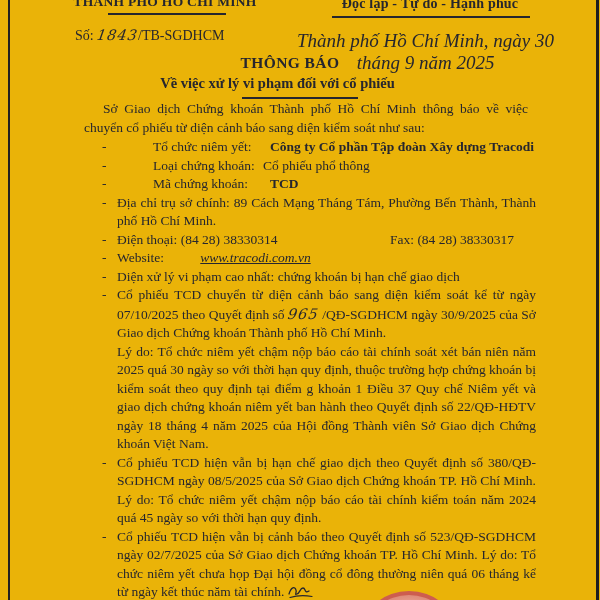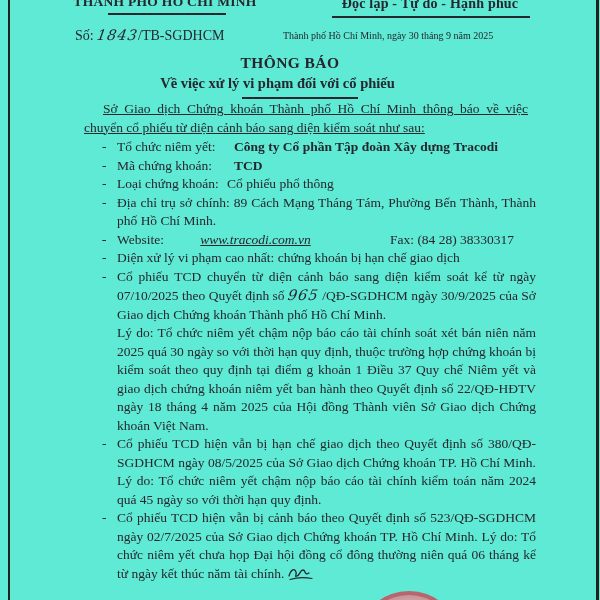--- a/index.html
+++ b/index.html
@@ -3,64 +3,64 @@
 <meta charset="utf-8">
 <style>
   html,body{margin:0;padding:0;}
   body{
     width:600px;height:600px;overflow:hidden;
     background:#e8e8e8;
     font-family:"Liberation Serif","DejaVu Serif",serif;
   }
   .page{
     position:relative;width:600px;height:600px;overflow:hidden;
-    background:#5eead4;color:var(--ink,#26262e);
+    background:#eab308;color:var(--ink,#26262e);
   }
   
   .scan-line{position:absolute;top:0;height:600px;background:#202020;}
   .scan-line.left{left:8px;width:2px;}
   .scan-line.right{left:596px;width:3px;}
 
   
   .org{
     position:absolute;left:55px;top:-6px;width:220px;
     text-align:center;font-weight:bold;font-size:13.5px;letter-spacing:.3px;
   }
   .org-rule{position:absolute;left:108px;top:13px;width:118px;height:1.6px;background:#26262e;}
   .motto{
     position:absolute;left:305px;top:-4px;width:250px;
     text-align:center;font-weight:bold;font-size:14px;letter-spacing:.2px;
   }
   .motto-rule{position:absolute;left:332px;top:16px;width:198px;height:1.6px;background:#26262e;}
   .doc-number{position:absolute;left:75px;top:27px;font-size:14px;}
   .dateline{
-    position:absolute;left:283px;top:30px;width:285px;text-align:left;
-    font-size:10px;
+    position:absolute;left:283px;top:30px;width:285px;text-align:center;
+    font-style:italic;font-size:19px;
   }
   .hand{
     display:inline-block;font-family:"DejaVu Serif",serif;font-style:italic;
     transform:skewX(-9deg);letter-spacing:1px;font-size:14.5px;
   }
 
   
   .title{position:absolute;left:0;top:54px;width:580px;text-align:center;
     font-weight:bold;font-size:15.5px;letter-spacing:.4px;}
   .subtitle{position:absolute;left:0;top:75px;width:555px;text-align:center;
     font-weight:bold;font-size:14.5px;}
   .title-rule{position:absolute;left:50%;top:97px;transform:translateX(-50%);
     width:116px;height:1.8px;background:#26262e;}
 
   
   .content{position:absolute;left:0;top:100px;width:600px;
     font-size:13.5px;line-height:18.5px;}
-  .intro{margin:0 72px 0 84px;text-indent:19px;text-align:justify;text-decoration:underline;}
+  .intro{margin:0 72px 0 84px;text-indent:19px;text-align:justify;}
   ul.items{list-style:none;margin:1px 64px 0 100px;padding:0;}
   ul.items>li{position:relative;padding-left:17px;text-align:justify;margin:0;}
   ul.items>li::before{content:"-";position:absolute;left:2px;top:0;}
-  .tab-lbl{display:inline-block;width:110px;}
+  .tab-lbl{display:inline-block;width:110px;margin-left:36px;}
   .bold{font-weight:bold;margin-left:7px;}
   li.phone-row{padding-right:0;}
   .fax{position:absolute;left:290px;top:0;white-space:nowrap;}
   .weblink{font-style:italic;text-decoration:underline;margin-left:33px;}
   .block{display:block;text-align:justify;}
 
   
   .flourish{display:inline-block;vertical-align:-3px;margin-left:2px;}
 
   
@@ -94,27 +94,27 @@
   <div class="subtitle">Về việc xử lý vi phạm đối với cổ phiếu</div>
   <div class="title-rule"></div>
 
   <div class="content">
     <p class="intro">Sở Giao dịch Chứng khoán Thành phố Hồ Chí Minh thông báo về việc chuyển cổ phiếu từ diện cảnh báo sang diện kiểm soát như sau:</p>
 
     <ul class="items">
 
       <li><span class="tab-lbl">Tổ chức niêm yết:</span><span class="bold">Công ty Cổ phần Tập đoàn Xây dựng Tracodi</span></li>
 
+      <li><span class="tab-lbl">Loại chứng khoán:</span><span>Cổ phiếu phổ thông</span></li>
+
       <li><span class="tab-lbl">Mã chứng khoán:</span><span class="bold">TCD</span></li>
-
-      <li><span class="tab-lbl">Loại chứng khoán:</span><span>Cổ phiếu phổ thông</span></li>
 
       <li><span>Địa chỉ trụ sở chính: 89 Cách Mạng Tháng Tám, Phường Bến Thành, Thành phố Hồ Chí Minh.</span></li>
 
-      <li class="phone-row"><span class="fax">Fax: (84 28) 38330317</span></li>
+      <li class="phone-row"><span>Điện thoại: (84 28) 38330314</span><span class="fax">Fax: (84 28) 38330317</span></li>
 
       <li><span>Website: </span><span class="weblink">www.tracodi.com.vn</span></li>
 
       <li><span>Diện xử lý vi phạm cao nhất: chứng khoán bị hạn chế giao dịch</span></li>
 
       <li><span>Cổ phiếu TCD chuyển từ diện cảnh báo sang diện kiểm soát kể từ ngày 07/10/2025 theo Quyết định số </span><span class="hand">965</span><span> /QĐ-SGDHCM ngày 30/9/2025 của Sở Giao dịch Chứng khoán Thành phố Hồ Chí Minh.</span><span class="block">Lý do: Tổ chức niêm yết chậm nộp báo cáo tài chính soát xét bán niên năm 2025 quá 30 ngày so với thời hạn quy định, thuộc trường hợp chứng khoán bị kiểm soát theo quy định tại điểm g khoản 1 Điều 37 Quy chế Niêm yết và giao dịch chứng khoán niêm yết ban hành theo Quyết định số 22/QĐ-HĐTV ngày 18 tháng 4 năm 2025 của Hội đồng Thành viên Sở Giao dịch Chứng khoán Việt Nam.</span></li>
 
       <li><span>Cổ phiếu TCD hiện vẫn bị hạn chế giao dịch theo Quyết định số 380/QĐ-SGDHCM ngày 08/5/2025 của Sở Giao dịch Chứng khoán TP. Hồ Chí Minh. Lý do: Tổ chức niêm yết chậm nộp báo cáo tài chính kiểm toán năm 2024 quá 45 ngày so với thời hạn quy định.</span></li>
 
       <li><span>Cổ phiếu TCD hiện vẫn bị cảnh báo theo Quyết định số 523/QĐ-SGDHCM ngày 02/7/2025 của Sở Giao dịch Chứng khoán TP. Hồ Chí Minh. Lý do: Tổ chức niêm yết chưa họp Đại hội đồng cổ đông thường niên quá 06 tháng kể từ ngày kết thúc năm tài chính.</span><span class="flourish"><svg width="28" height="15" viewBox="0 0 28 15" xmlns="http://www.w3.org/2000/svg">

